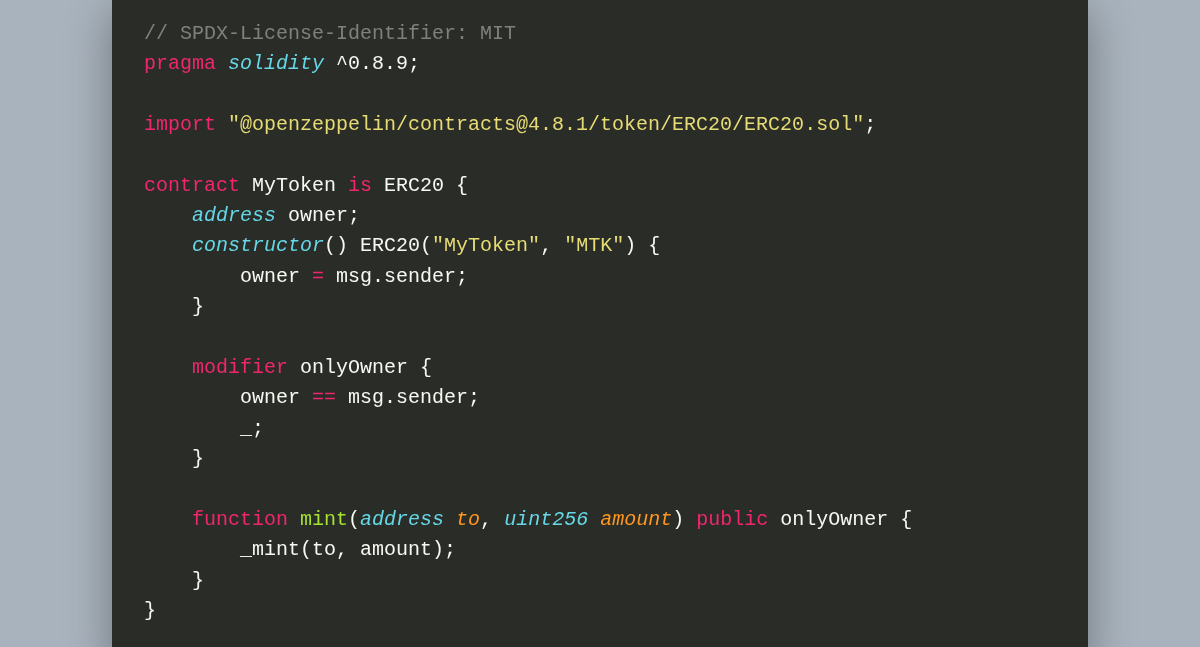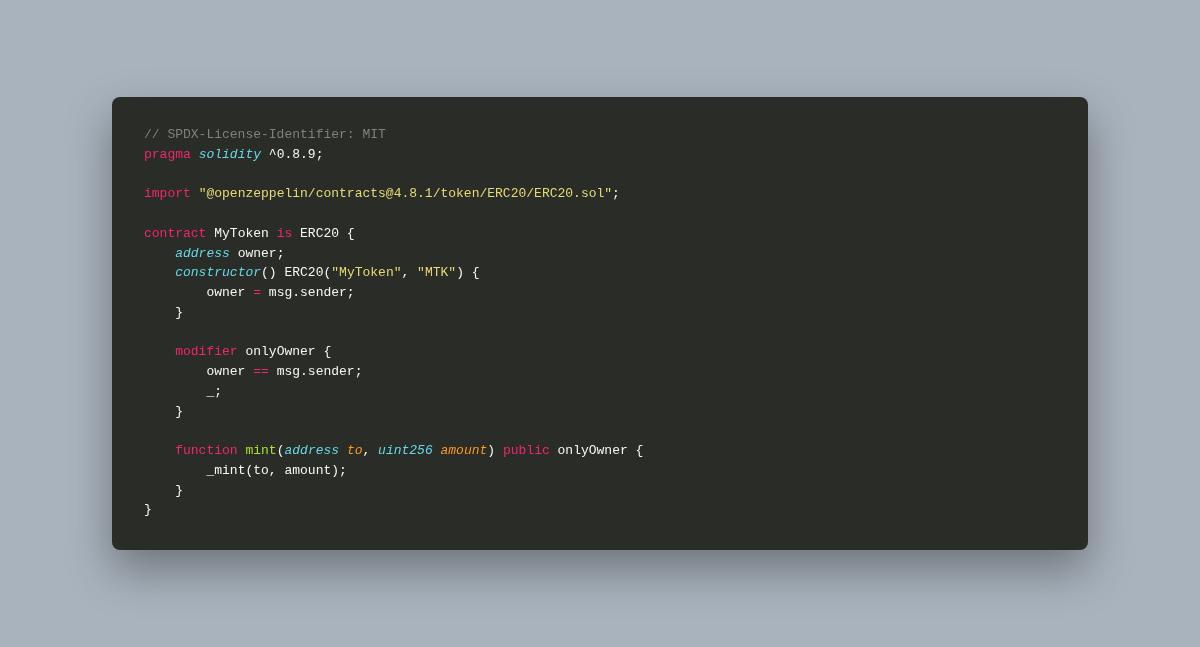--- a/index.html
+++ b/index.html
@@ -14,21 +14,21 @@
   }
   .code-card {
     width: 976px;
     background: #2a2c27;
     border-radius: 8px;
     padding: 28px 32px 30px 32px;
     box-shadow: 0 20px 45px rgba(0,0,0,0.35);
   }
   pre {
     font-family: "SFMono-Regular", Consolas, "Liberation Mono", Menlo, monospace;
-    font-size: 13px;
+    font-size: 20px;
     line-height: 1.52;
     white-space: pre;
     color: #f8f8f2;
   }
   .c-comment { color: #7f817b; }
   .c-key     { color: #f0266f; }
   .c-type    { color: #65d7e6; font-style: italic; }
   .c-ital    { color: #65d7e6; font-style: italic; }
   .c-string  { color: #e6db74; }
   .c-punc    { color: #f8f8f2; }

